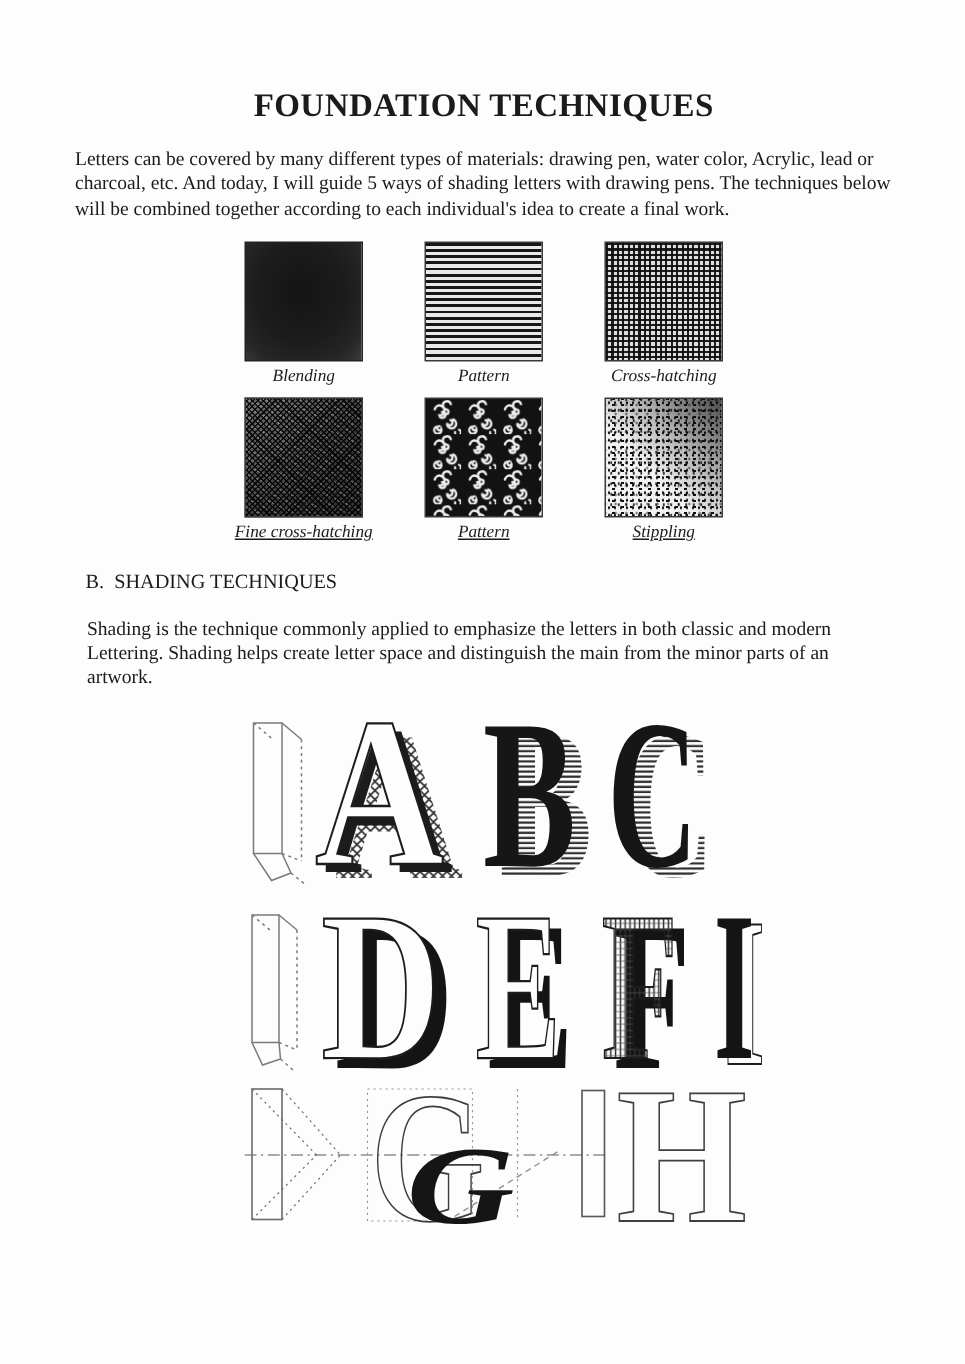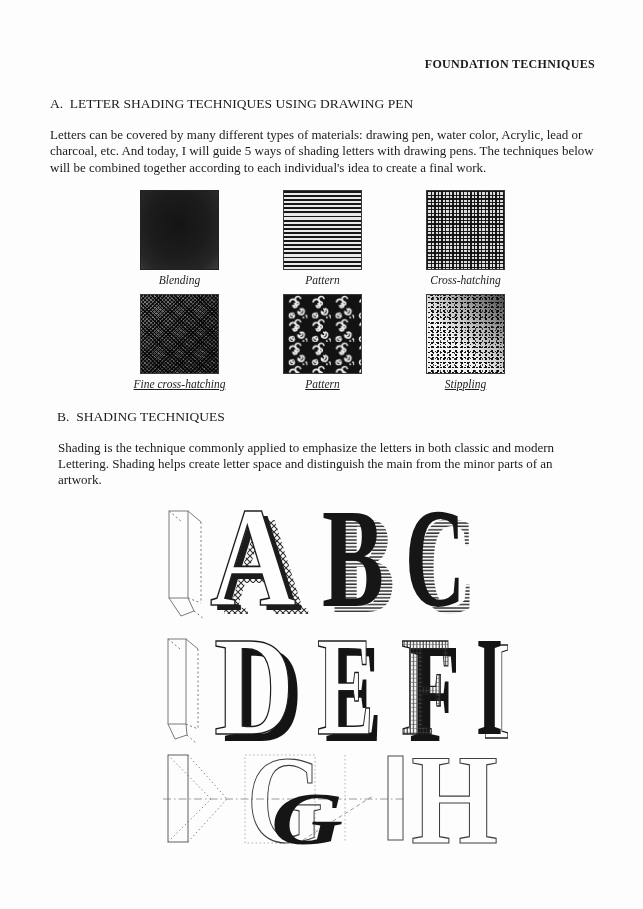--- a/index.html
+++ b/index.html
@@ -4,35 +4,35 @@
 <style>
   html,body{margin:0;padding:0;}
   body{
     width:643px;height:909px;background:#fdfdfd;color:#1b1b1b;
     font-family:"Liberation Serif", serif;
     -webkit-font-smoothing:antialiased;
     overflow:hidden;
   }
   .page{padding:57px 48px 0 50px;position:relative;}
   .doc-title{
-    margin:0;text-align:right;font-size:12px;font-weight:bold;
+    margin:0;text-align:center;font-size:22px;font-weight:bold;
     letter-spacing:.3px;white-space:pre-wrap;
   }
   .sec-heading{
     margin:24px 0 0 0;font-size:13.5px;font-weight:normal;
     white-space:pre-wrap;
   }
   .sec-heading.b{margin-top:19px;padding-left:7px;}
   .body-par{
     margin:15px 0 0 0;font-size:13px;line-height:16.3px;width:547px;
   }
   .body-par.b{padding-left:8px;width:527px;}
   
   .swatch-grid{margin-top:14px;}
-  .swatch-row{display:flex;justify-content:center;gap:33px;}
+  .swatch-row{display:flex;justify-content:center;gap:10px;}
   .swatch-row.second{margin-top:8px;text-decoration:underline;}
   .swatch{
     margin:0;width:110px;display:flex;flex-direction:column;align-items:center;
   }
   .tex{
     width:79px;height:80px;border:1px solid #3a3a3a;box-sizing:border-box;display:block;
   }
   .tex-blending{
     border-color:#222;
     background:radial-gradient(ellipse at 48% 42%, #141414 0%, #1c1c1c 52%, #262626 80%, #383838 97%);
@@ -101,21 +101,20 @@
       <path d="M7 19 a2.5 2.5 0 1 0 3.4 1.4 a1.4 1.4 0 1 1 -1.2 -1.8" stroke="#ededed" stroke-width="1.5" fill="none" stroke-linecap="round"></path>
       <path d="M22.5 21 a2 2 0 1 1 -2.6 1.6" stroke="#ededed" stroke-width="1.4" fill="none" stroke-linecap="round"></path>
     </pattern>
   </defs>
 </svg>
 
 <div class="page">
 
   <h1 class="doc-title">FOUNDATION TECHNIQUES</h1>
 
-  <h2 class="sec-heading">A.  LETTER SHADING TECHNIQUES USING DRAWING PEN</h2>
 
   <p class="body-par">Letters can be covered by many different types of materials: drawing pen, water color, Acrylic, lead or charcoal, etc. And today, I will guide 5 ways of shading letters with drawing pens. The techniques below will be combined together according to each individual's idea to create a final work.</p>
 
   <div class="swatch-grid">
     <div class="swatch-row">
       <figure class="swatch">
         <div class="tex tex-blending"></div>
         <figcaption class="swatch-label">Blending</figcaption>
       </figure>
       <figure class="swatch">

